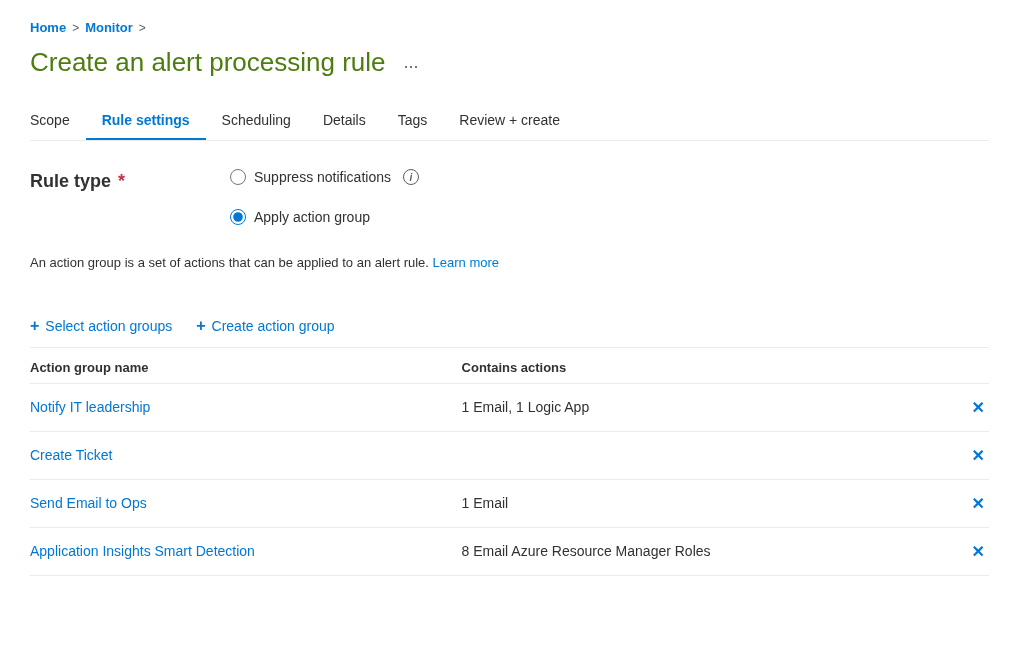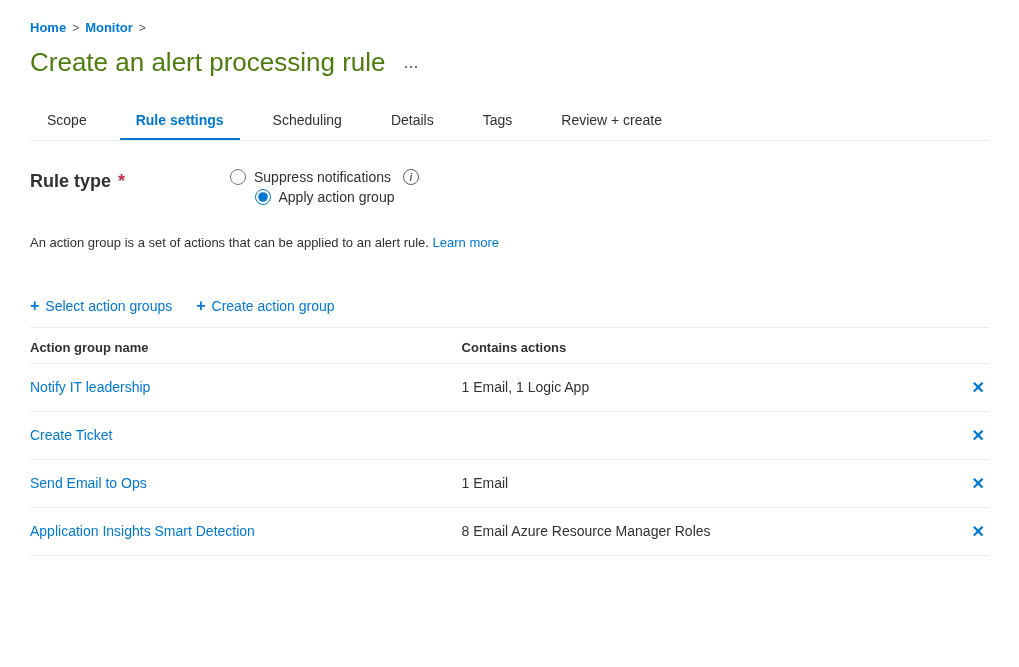--- a/index.html
+++ b/index.html
@@ -55,21 +55,20 @@
       gap: 0;
     }
     .tab {
       padding: 10px 16px;
       font-size: 14px;
       cursor: pointer;
       color: #323130;
       border-bottom: 2px solid transparent;
       text-decoration: none;
       white-space: nowrap;
-      margin-left: 17px;
     }
     .tab:first-child { padding-left: 0; }
     .tab.active {
       color: #0078d4;
       border-bottom: 2px solid #0078d4;
       font-weight: 600;
     }
     .form-section {
       margin-bottom: 28px;
     }
@@ -85,22 +84,21 @@
       min-width: 200px;
       padding-top: 2px;
     }
     .required-star {
       color: #c4314b;
       margin-left: 2px;
     }
     .radio-group {
       display: flex;
       flex-direction: column;
-      gap: 4px;
-      align-items: center;
+      gap: 24px;
     }
     .radio-option {
       display: flex;
       align-items: center;
       gap: 8px;
       cursor: pointer;
     }
     .radio-option input[type="radio"] {
       width: 16px;
       height: 16px;

